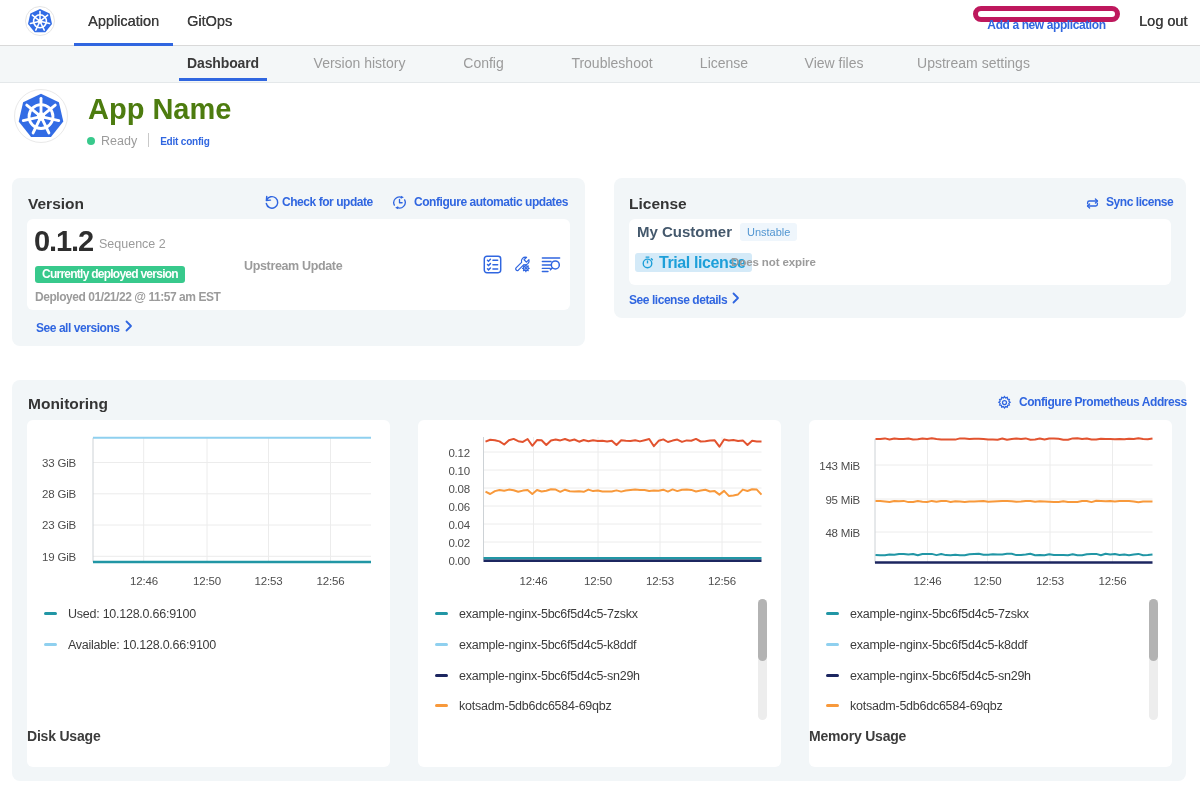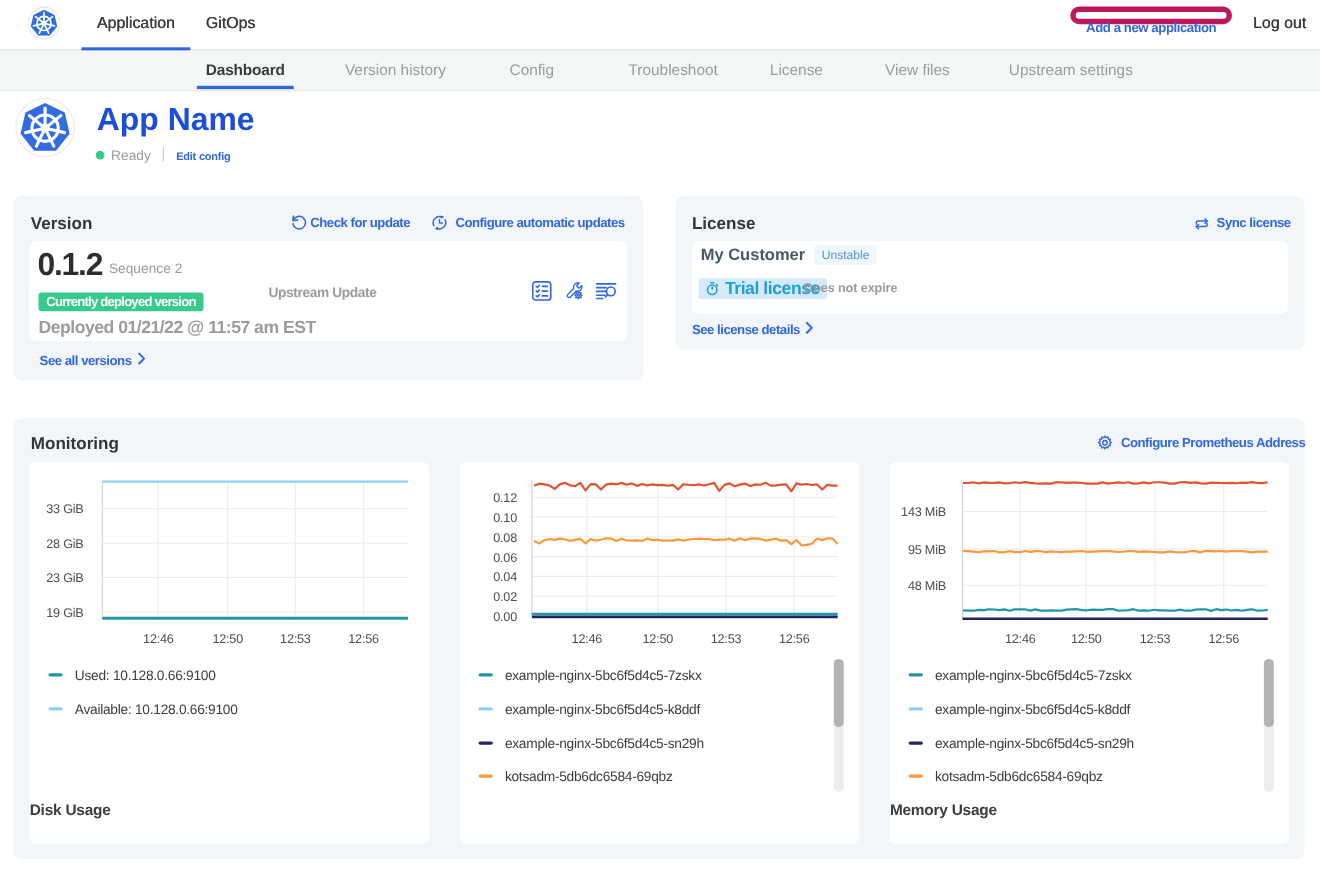--- a/index.html
+++ b/index.html
@@ -13,40 +13,40 @@
 #tab-git { left:187px; width:44px; }
 #addbtn { position:absolute; left:973px; top:6px; width:147px; height:16px; border:5px solid #be185d; border-radius:16px; color:#3066e0; font-size:12px; letter-spacing:-0.4px; font-weight:bold; text-align:center; line-height:28px; background:#fff; }
 #logout { position:absolute; left:1139px; top:13px; font-size:14.5px; color:#3d3d3d; text-shadow:0.3px 0 0 #3d3d3d; }
 
 #subnav { position:absolute; left:0; top:46px; width:1200px; height:37px; background:#f4f7f8; border-bottom:1px solid #e4e8ea; }
 .tab2 { position:absolute; top:46px; height:34.5px; line-height:34px; font-size:14px; color:#9b9b9b; text-align:center; }
 .tab2.on { color:#3a3a3a; font-weight:bold; letter-spacing:-0.15px; border-bottom:3px solid #3066e0; }
 
 #logo-big { position:absolute; left:14px; top:89px; width:54px; height:54px; border-radius:50%; border:1px solid #e9e9e9; background:#fff; }
 #logo-big svg { position:absolute; left:0px; top:0px; }
-#appname { position:absolute; left:88px; top:93px; font-size:29px; font-weight:bold; color:#1d4ed8; }
+#appname { position:absolute; left:88px; top:93px; font-size:29px; font-weight:bold; color:#4d7c0f; }
 #statusrow { position:absolute; left:87px; top:133px; height:16px; font-size:12.5px; color:#9b9b9b; }
 #statusrow .dot { display:inline-block; width:8px; height:8px; border-radius:50%; background:#38c98c; margin-right:6px; }
 #statusrow .sep { display:inline-block; width:1px; height:14px; background:#c9c9c9; margin:0 11px; vertical-align:-2px; }
 #statusrow .edit { color:#3066e0; font-weight:bold; font-size:10px; letter-spacing:-0.2px; }
 
 .panel { position:absolute; background:#f2f6f8; border-radius:8px; }
 #vpanel { left:12px; top:178px; width:573px; height:168px; }
 #lpanel { left:614px; top:178px; width:572px; height:140px; }
 #mpanel { left:12px; top:380px; width:1174px; height:401px; }
 .phead { position:absolute; font-size:15.5px; font-weight:bold; color:#353535; }
 .plink { position:absolute; font-size:12px; letter-spacing:-0.45px; font-weight:bold; color:#3066e0; white-space:nowrap; }
 .plink svg { vertical-align:-4px; margin-right:7px; }
 .icard { position:absolute; background:#fff; border-radius:6px; }
 .chev { display:inline-block; margin-left:5px; }
 
 #vnum { position:absolute; left:34px; top:224.5px; font-size:29px; letter-spacing:-1.1px; font-weight:bold; color:#2e2e2e; }
 #vseq { position:absolute; left:99px; top:237px; font-size:12.5px; color:#9b9b9b; }
 #vbadge { position:absolute; left:35px; top:266px; height:17px; line-height:17px; padding:0 7px; background:#38c98c; border-radius:3px; color:#fff; font-size:12px; letter-spacing:-0.75px; font-weight:bold; }
-#vdep { position:absolute; left:35px; top:290px; font-size:16px; letter-spacing:-0.45px; font-weight:bold; color:#9b9b9b; }
+#vdep { position:absolute; left:35px; top:290px; font-size:12px; letter-spacing:-0.45px; font-weight:bold; color:#9b9b9b; }
 #vup { position:absolute; left:244px; top:259px; font-size:12.5px; letter-spacing:-0.35px; font-weight:bold; color:#9b9b9b; }
 #vicons { position:absolute; left:483px; top:255px; font-size:0; }
 #vicons svg { vertical-align:top; }
 .seelink { position:absolute; font-size:12px; letter-spacing:-0.45px; font-weight:bold; color:#3066e0; }
 
 #lcust { position:absolute; left:637px; top:223px; font-size:15px; font-weight:bold; color:#44586c; }
 #lbadge1 { position:absolute; left:740px; top:223px; height:18px; line-height:18px; padding:0 7px; background:#eff6fc; border-radius:3px; color:#5296d1; font-size:11px; }
 #lbadge2 { position:absolute; left:635px; top:253px; height:19px; line-height:19px; padding:0 7px 0 24px; background:#d4eaf8; border-radius:3px; color:#1d9fd9; font-size:16px; letter-spacing:-0.4px; font-weight:bold; }
 #lbadge2 svg { position:absolute; left:6px; top:3px; }
 #lexp { position:absolute; left:731px; top:256px; font-size:11.5px; letter-spacing:-0.1px; font-weight:bold; color:#9b9b9b; }

